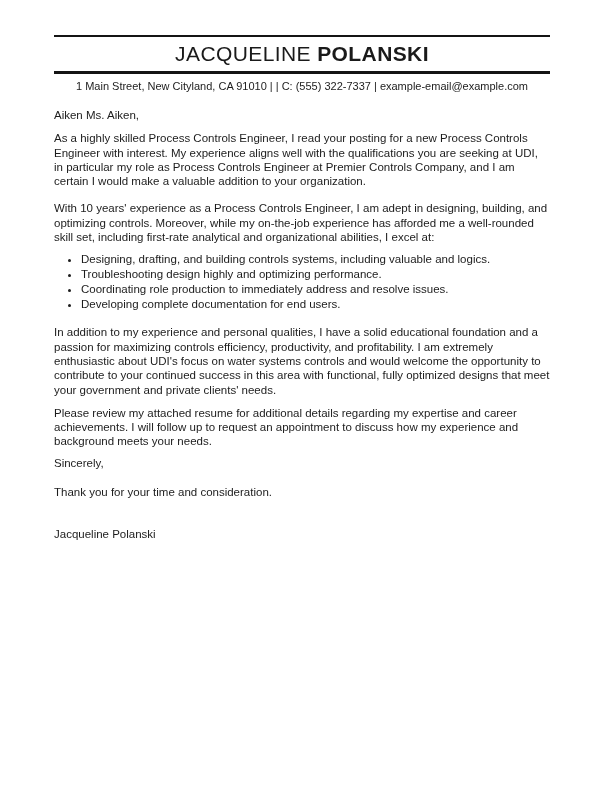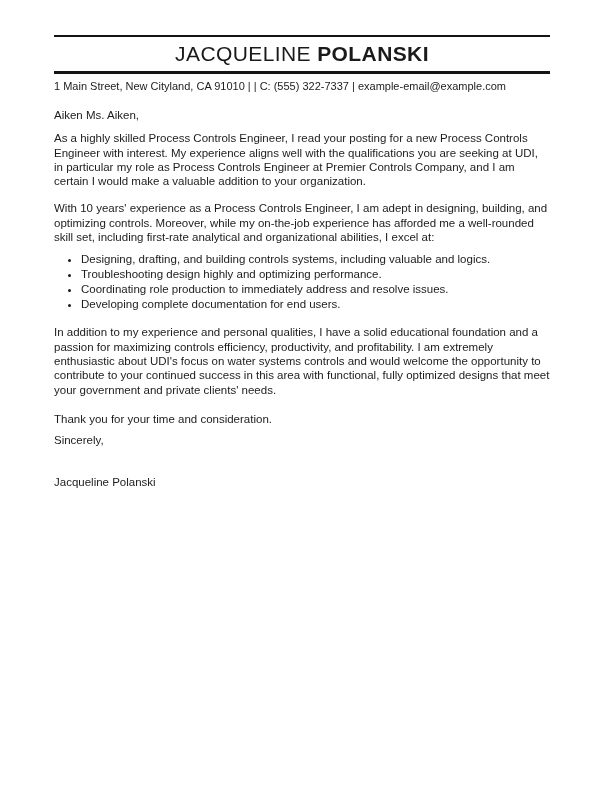--- a/index.html
+++ b/index.html
@@ -28,21 +28,21 @@
   .letter-name {
     font-size: 21px;
     line-height: 23px;
     letter-spacing: 0.4px;
     white-space: nowrap;
   }
   .name-first { font-weight: 400; }
   .name-last  { font-weight: 700; }
   .contact-line {
     margin: 6px 57px 0 54px;
-    text-align: left;
+    text-align: center;
     font-size: 11px;
     line-height: 13px;
     color: #1c1c1c;
   }
   .letter-body {
     margin: 0 57px 0 54px;
     font-size: 11.5px;
     line-height: 14.3px;
     color: #1c1c1c;
   }
@@ -87,21 +87,22 @@
 
     <ul class="bullet-list">
       <li>Designing, drafting, and building controls systems, including valuable and logics.</li>
       <li>Troubleshooting design highly and optimizing performance.</li>
       <li>Coordinating role production to immediately address and resolve issues.</li>
       <li>Developing complete documentation for end users.</li>
     </ul>
 
     <p class="para para-p3">In addition to my experience and personal qualities, I have a solid educational foundation and a passion for maximizing controls efficiency, productivity, and profitability. I am extremely enthusiastic about UDI's focus on water systems controls and would welcome the opportunity to contribute to your continued success in this area with functional, fully optimized designs that meet your government and private clients' needs.</p>
 
+    <p class="para">Please review my attached resume for additional details regarding my expertise and career achievements. I will follow up to request an appointment to discuss how my experience and background meets your needs.</p>
+
+    <p class="para signoff">Sincerely,</p>
 
     <p class="para thanks">Thank you for your time and consideration.</p>
-
-    <p class="para signoff">Sincerely,</p>
 
     <p class="para signature">Jacqueline Polanski</p>
 
   </div>
 </div>
 
 </body></html>

